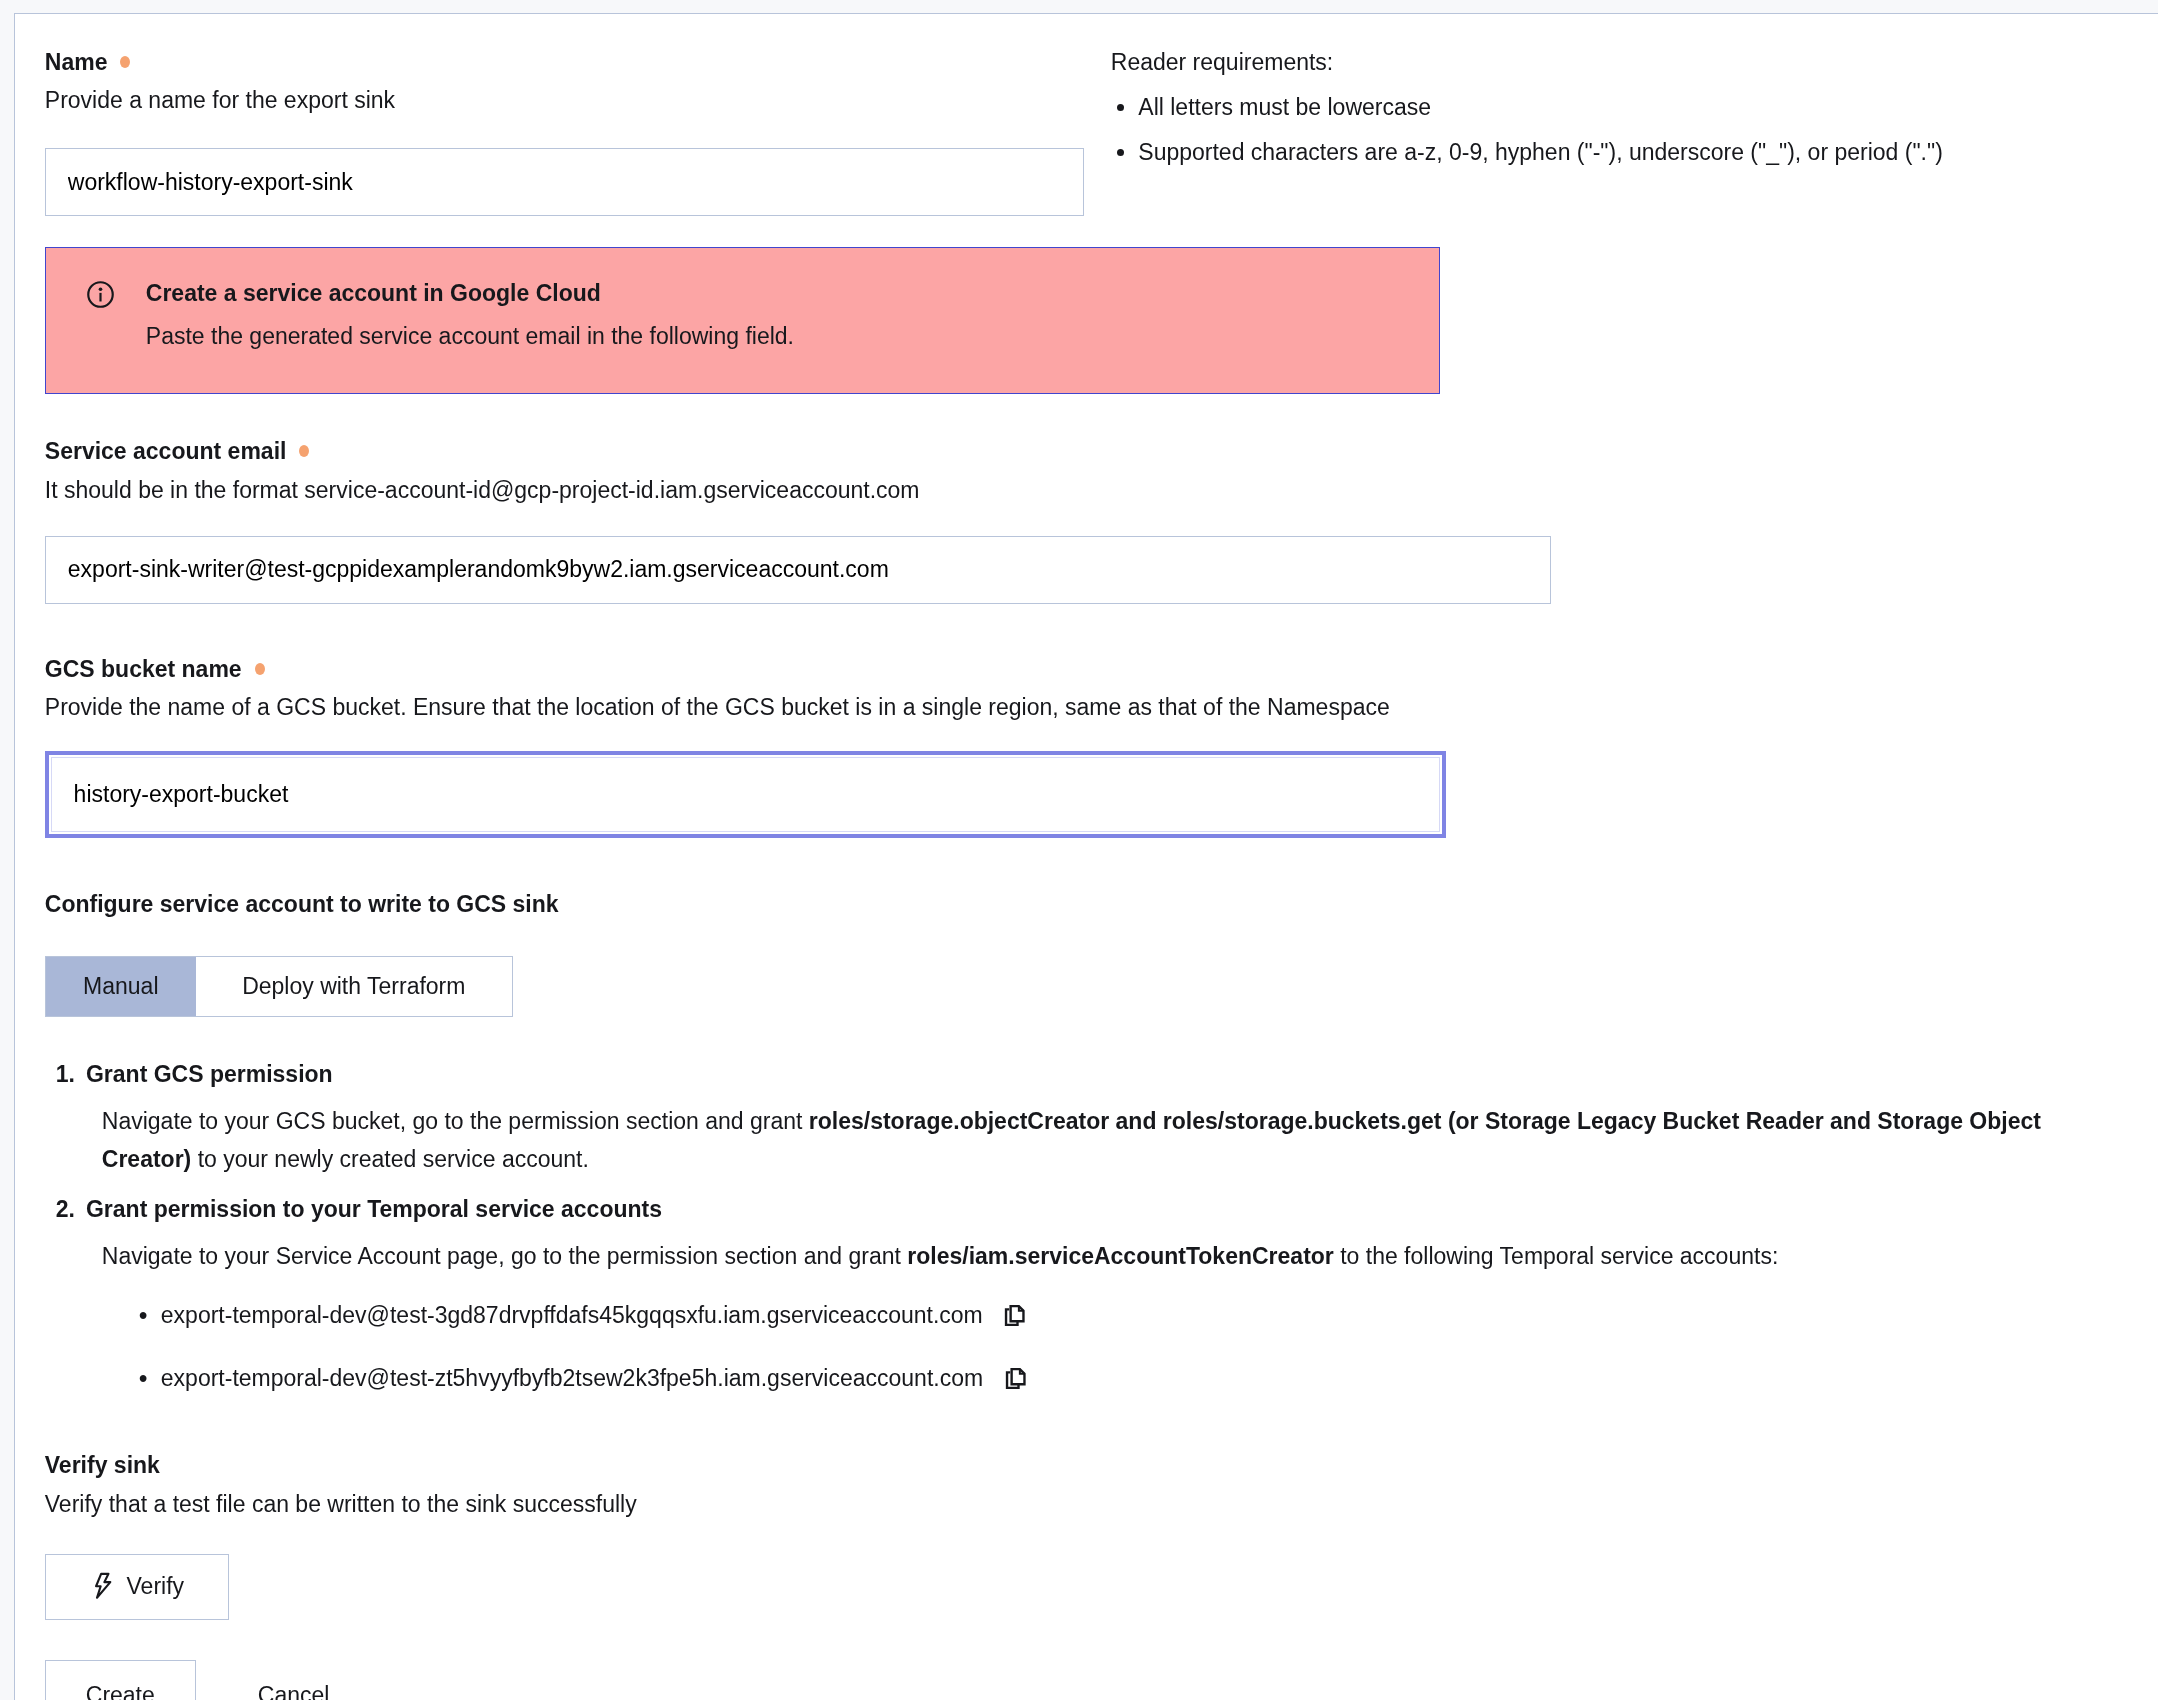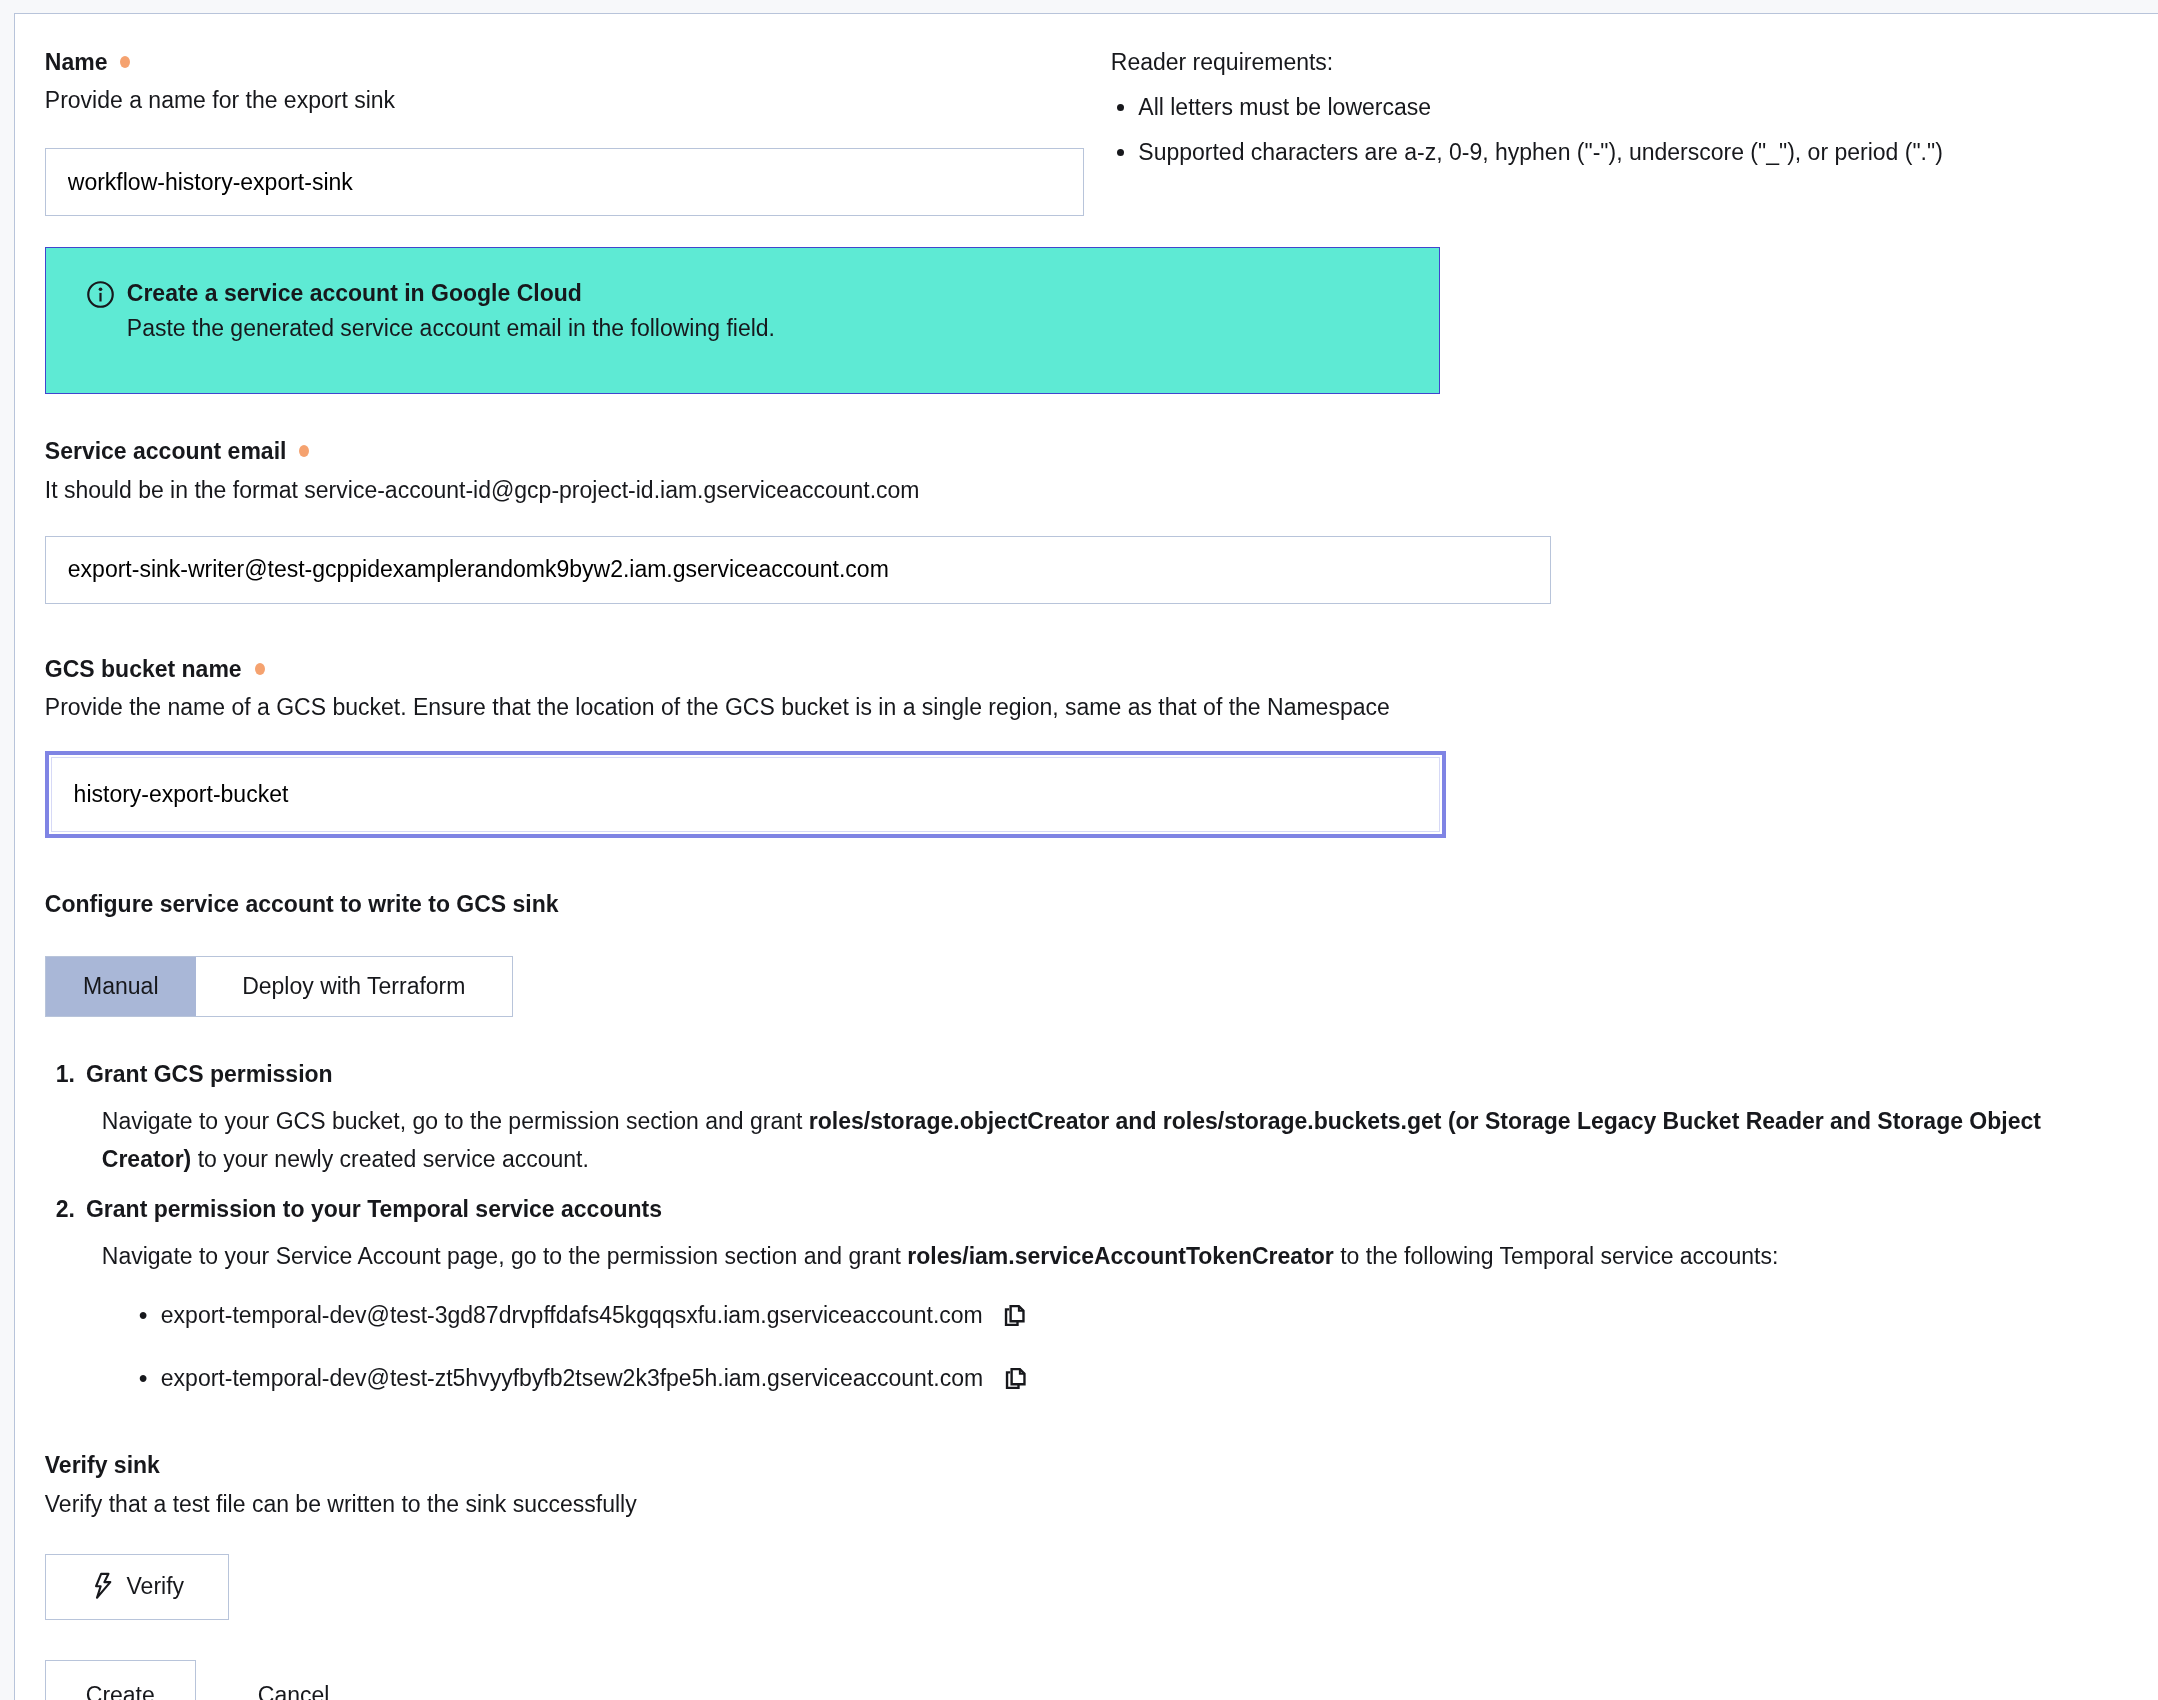--- a/index.html
+++ b/index.html
@@ -32,27 +32,27 @@
   .col-name { width:1039px; flex:0 0 auto; }
   .name-input { width:1039px; margin-top:33px; }
   .col-reqs { margin-left:27px; }
   .reqs-title { line-height:30px; }
   .reqs-list { margin:14.7px 0 0 0; padding-left:27.5px; }
   .reqs-list li { line-height:30px; margin-bottom:15.6px; }
 
   
   .banner {
     margin-top:31px; width:1395px; height:147px;
-    background:#5eead4; border:1.8px solid #4145ce;
+    background:#fca5a5; border:1.8px solid #4145ce;
     padding:30px 27.5px 0 40px;
-    display:flex; align-items:flex-start; gap:12px;
+    display:flex; align-items:flex-start; gap:31px;
   }
   .banner svg { margin-top:1.8px; flex:0 0 auto; }
   .banner-title { font-weight:700; line-height:31px; }
-  .banner-text { line-height:31px; margin-top:4px; }
+  .banner-text { line-height:31px; margin-top:12px; }
 
   
   .sa-label { margin-top:42px; }
   .sa-input { width:1506px; margin-top:31px; }
   .bucket-label { margin-top:50px; }
   .bucket-wrap {
     margin-top:29px; width:1401px; height:87px;
     border:4.6px solid #7f84e4; background:#fff; padding:1.8px;
   }
   .bucket-input { width:100%; height:100%; border:0.9px solid #d6d9f6; }

